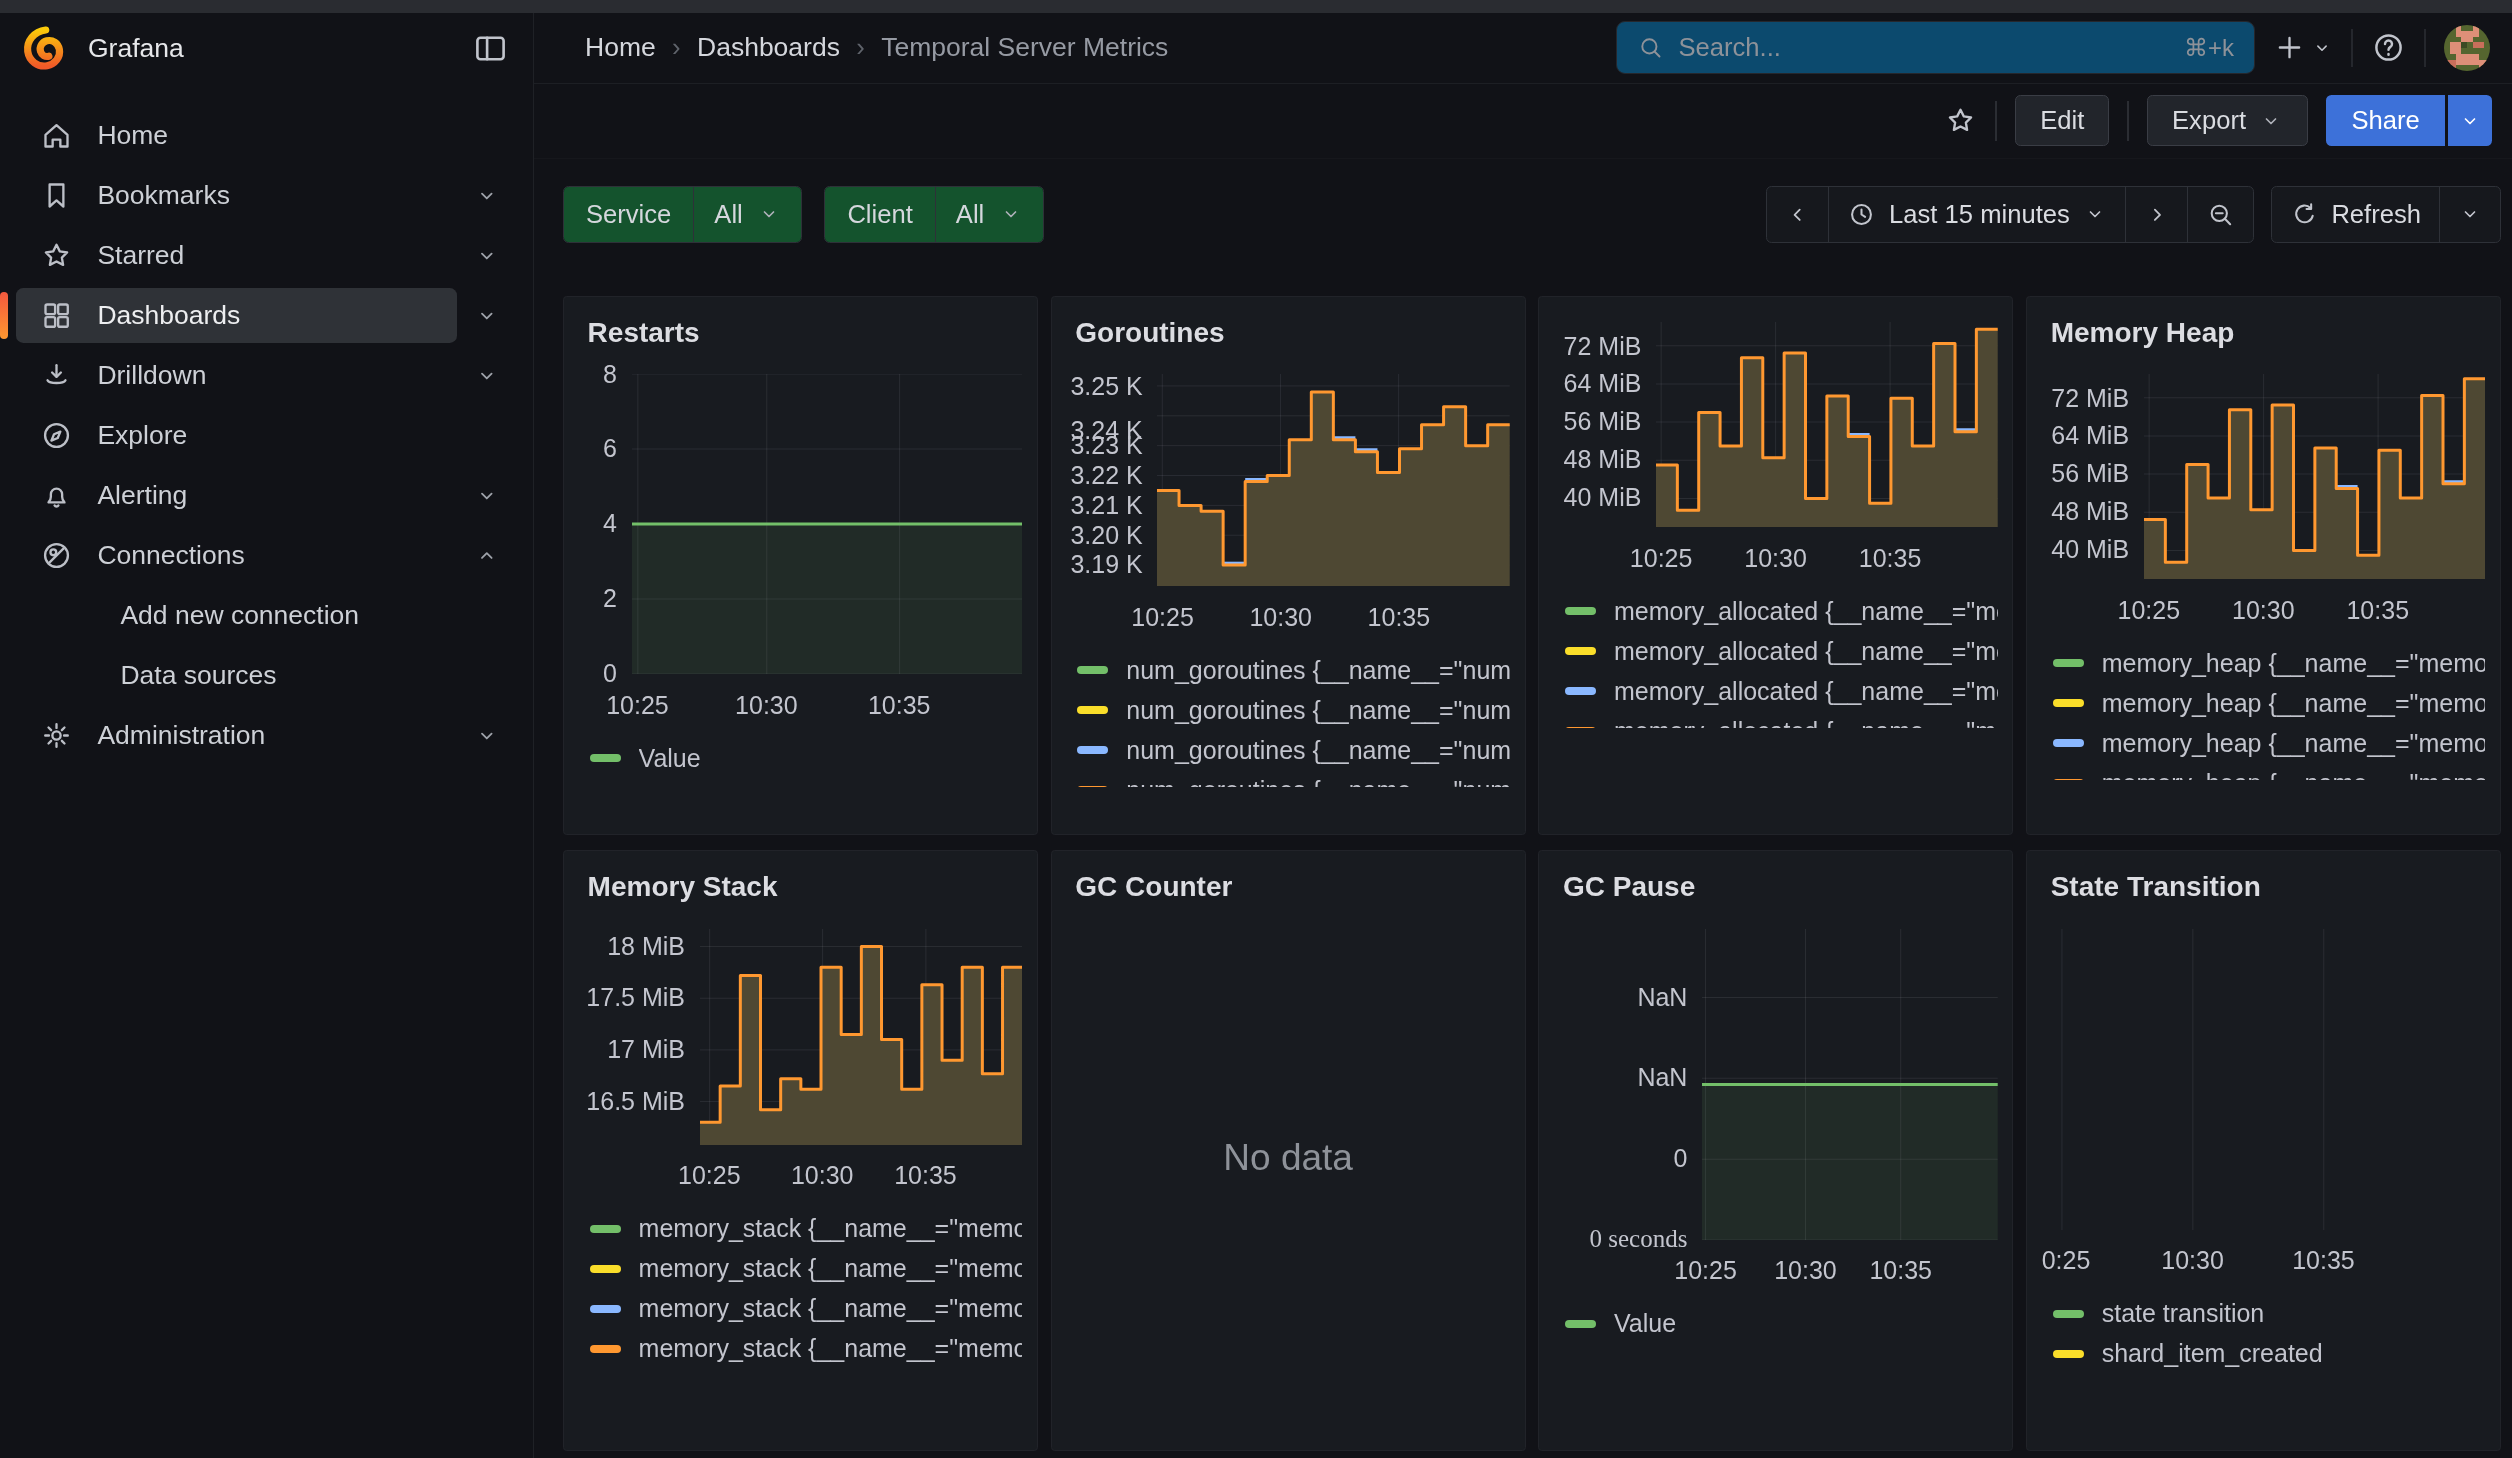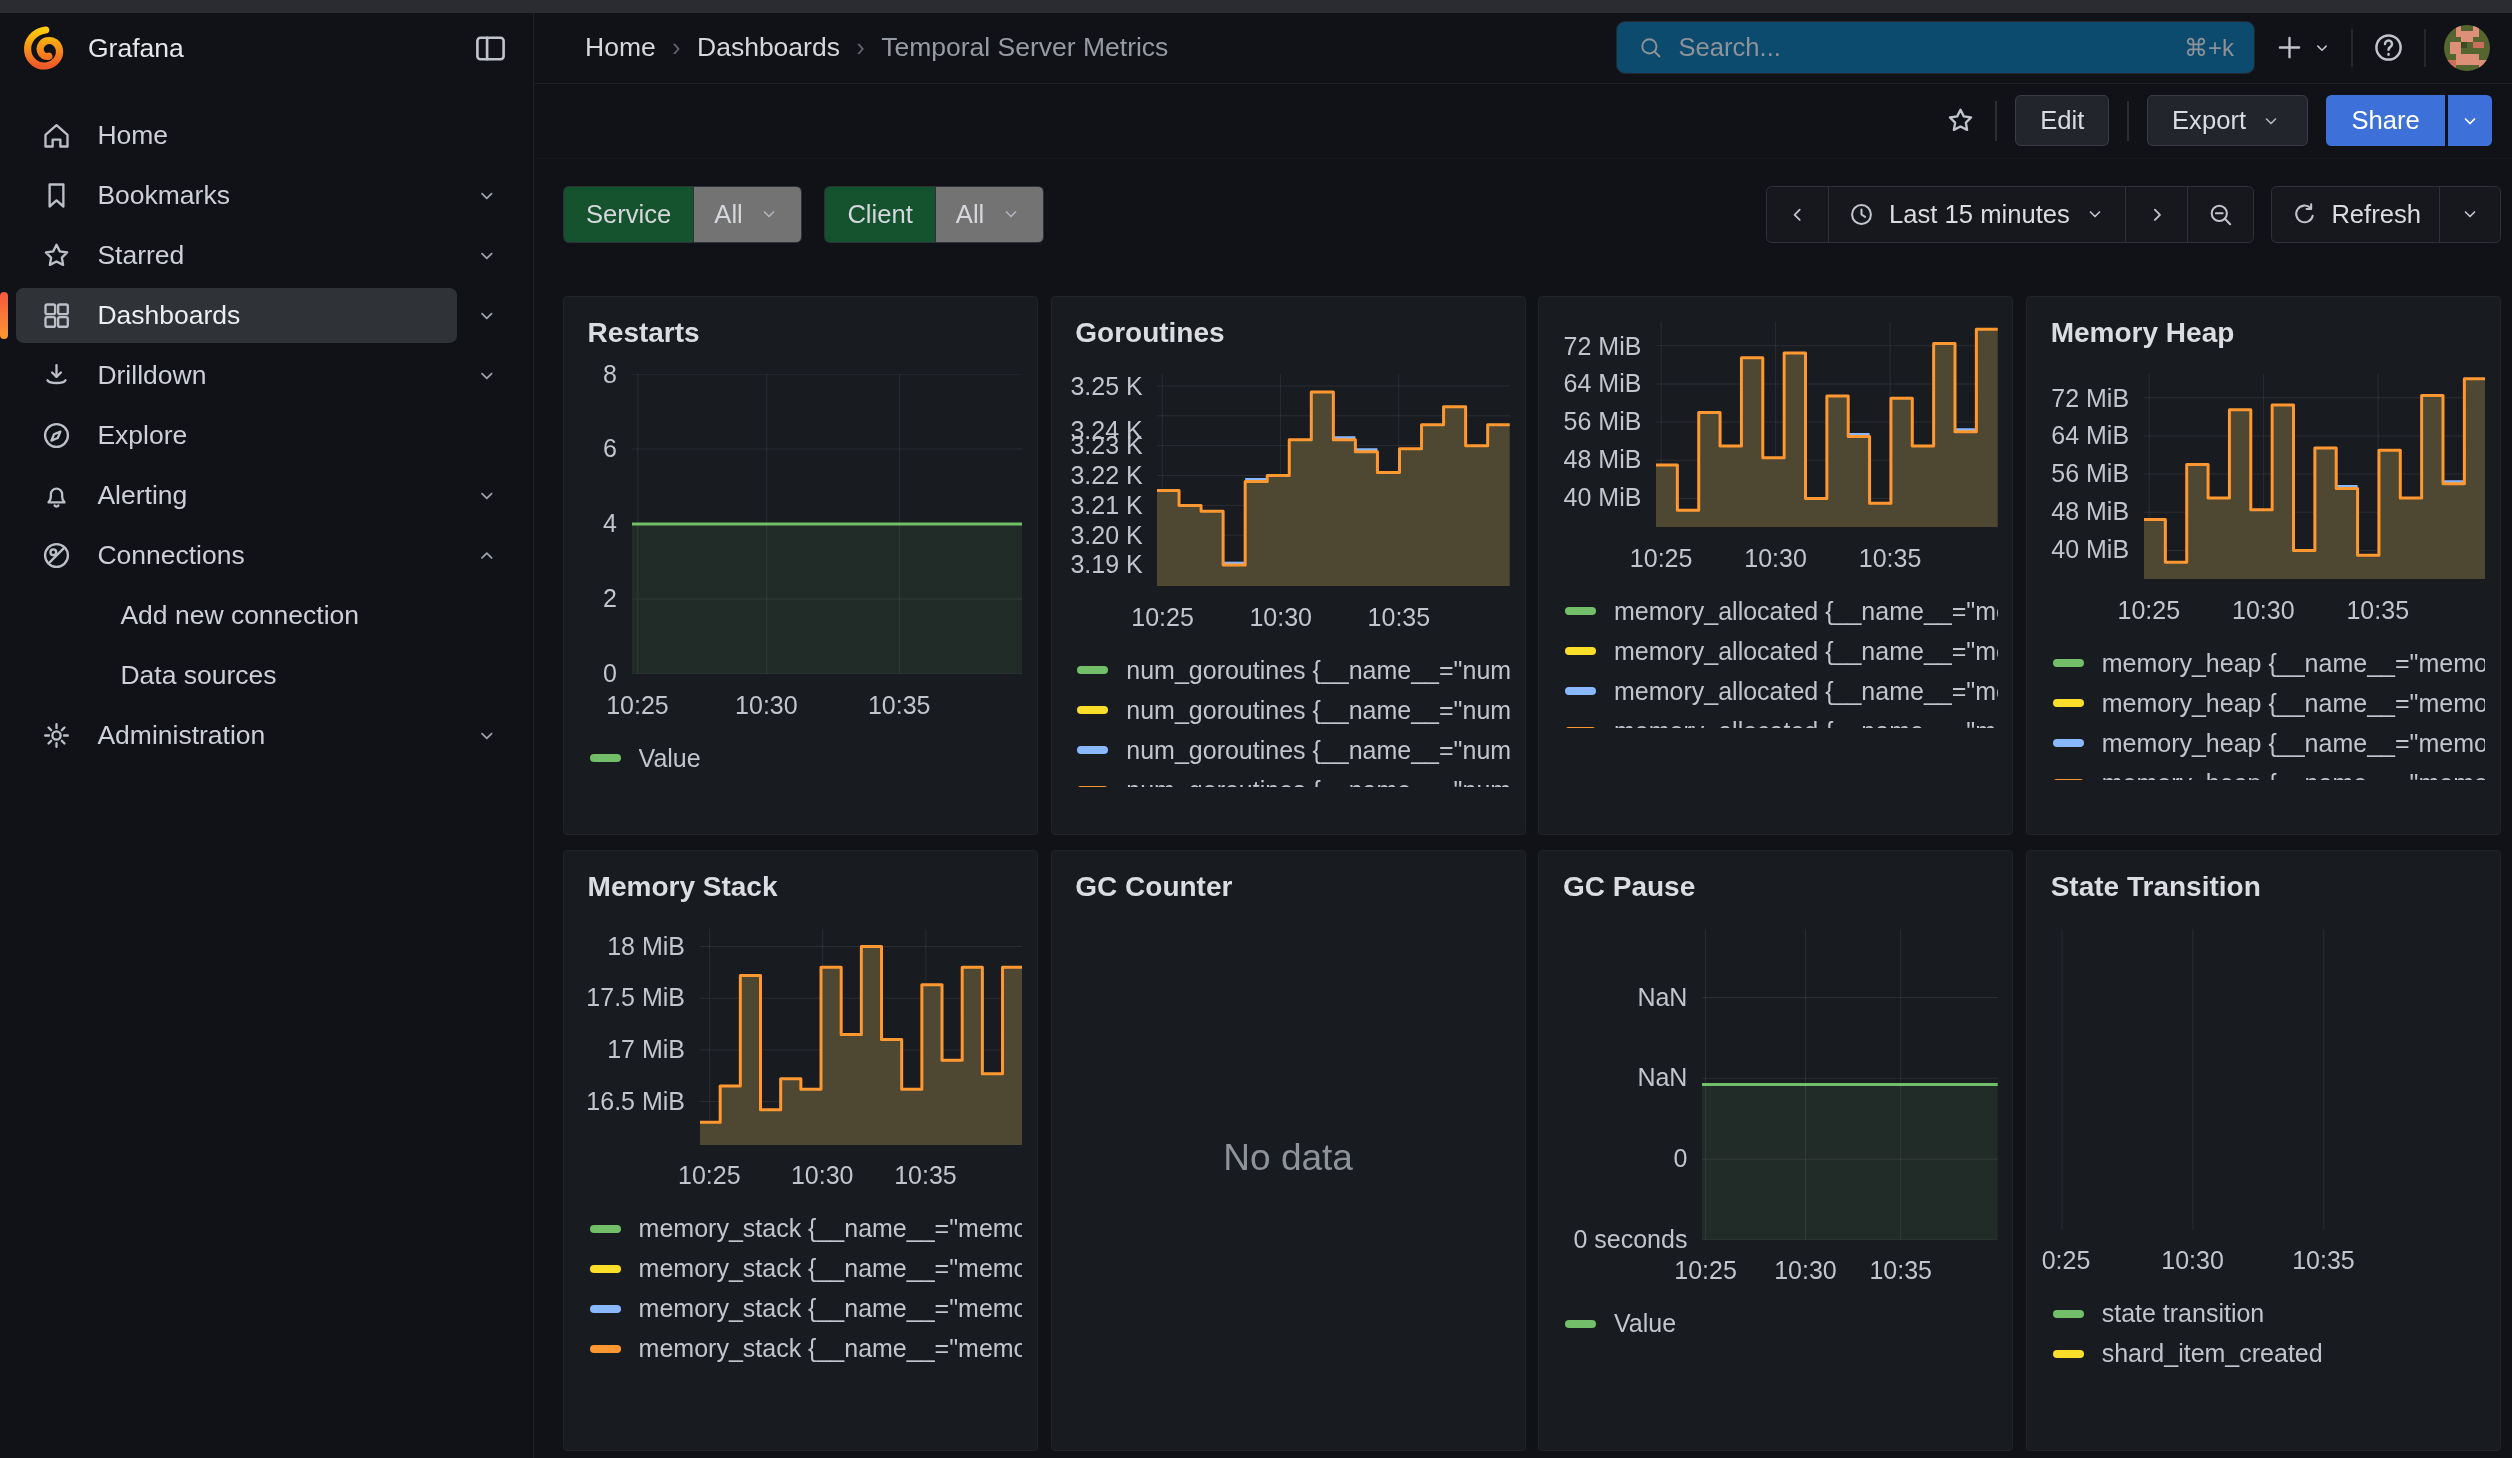--- a/index.html
+++ b/index.html
@@ -65,21 +65,21 @@
   .btn-share-chev { height:51px; width:44px; border:none; border-radius:0 5.5px 5.5px 0; background:#3D71D9; color:#fff;
     margin-left:2.7px; cursor:pointer; display:flex; align-items:center; justify-content:center; }
   .btn-share-chev svg { width:24px; height:24px; }
 
   
   .dash { flex:1; padding:27px 11px 0 29px; overflow:hidden; }
   .filter-row { display:flex; align-items:center; height:57px; }
   .filters { display:flex; align-items:center; gap:22px; }
   .filter { display:flex; height:57px; border:1.8px solid #2e3138; border-radius:5.5px; overflow:hidden; font-size:25.6px; cursor:pointer; }
   .filter-label { background:#14532d; display:flex; align-items:center; padding:0 22px; color:#D5D7DD; border-right:1.8px solid #2e3138; }
-  .filter-value { display:flex; align-items:center; gap:14.6px; padding:0 20px; color:#D5D7DD; background:#737373; }
+  .filter-value { display:flex; align-items:center; gap:14.6px; padding:0 20px; color:#D5D7DD; background:#14532d; }
   .filter-value svg { width:24px; height:24px; color:#AEB1B9; }
   .time-controls { margin-left:auto; display:flex; align-items:center; gap:16.4px; }
   .tc-group { display:flex; align-items:stretch; height:57px; border:1.8px solid #2e3138; border-radius:5.5px; background:#16181d; overflow:hidden; }
   .tc-seg { display:flex; align-items:center; gap:12.8px; padding:0 18px; border:none; border-left:1.8px solid #2e3138;
     background:transparent; font-size:25.6px; color:#DADCE1; cursor:pointer; font-family:inherit; }
   .tc-seg:first-child { border-left:none; }
   .tc-seg svg { width:27px; height:27px; color:#C1C4CC; }
   .tc-seg .chev { width:24px; height:24px; color:#AEB1B9; }
 
   
@@ -689,21 +689,21 @@
             <div class="panel-title">GC Counter</div>
             <div class="no-data">No data</div>
           </section>
           <section class="panel">
             <div class="panel-title">GC Pause</div>
             <div class="plot-row" style="height: 311px;">
               <div class="y-axis" style="width: 148px;">
                 <div class="y-tick" style="top: 54px;">NaN</div>
                 <div class="y-tick" style="top: 134px;">NaN</div>
                 <div class="y-tick" style="top: 215px;">0</div>
-                <div class="y-tick" style="top: 296px;">0 seconds</div>
+                <div class="y-tick" style="top: 296px; font-family: Liberation Serif, serif;">0 seconds</div>
               </div>
               <div class="plot">
                 <svg viewBox="0 0 1000 1000" preserveAspectRatio="none" class="chart">
                   <line x1="0" x2="1000" y1="220.0" y2="220.0" stroke="rgba(204,204,220,0.10)" stroke-width="1" vector-effect="non-scaling-stroke"></line>
                   <line x1="0" x2="1000" y1="480.0" y2="480.0" stroke="rgba(204,204,220,0.10)" stroke-width="1" vector-effect="non-scaling-stroke"></line>
                   <line x1="0" x2="1000" y1="740.0" y2="740.0" stroke="rgba(204,204,220,0.10)" stroke-width="1" vector-effect="non-scaling-stroke"></line>
                   <line x1="0" x2="1000" y1="1000.0" y2="1000.0" stroke="rgba(204,204,220,0.10)" stroke-width="1" vector-effect="non-scaling-stroke"></line>
                   <line x1="12.0" x2="12.0" y1="0" y2="1000" stroke="rgba(204,204,220,0.10)" stroke-width="1" vector-effect="non-scaling-stroke"></line>
                   <line x1="350.0" x2="350.0" y1="0" y2="1000" stroke="rgba(204,204,220,0.10)" stroke-width="1" vector-effect="non-scaling-stroke"></line>
                   <line x1="672.0" x2="672.0" y1="0" y2="1000" stroke="rgba(204,204,220,0.10)" stroke-width="1" vector-effect="non-scaling-stroke"></line>

